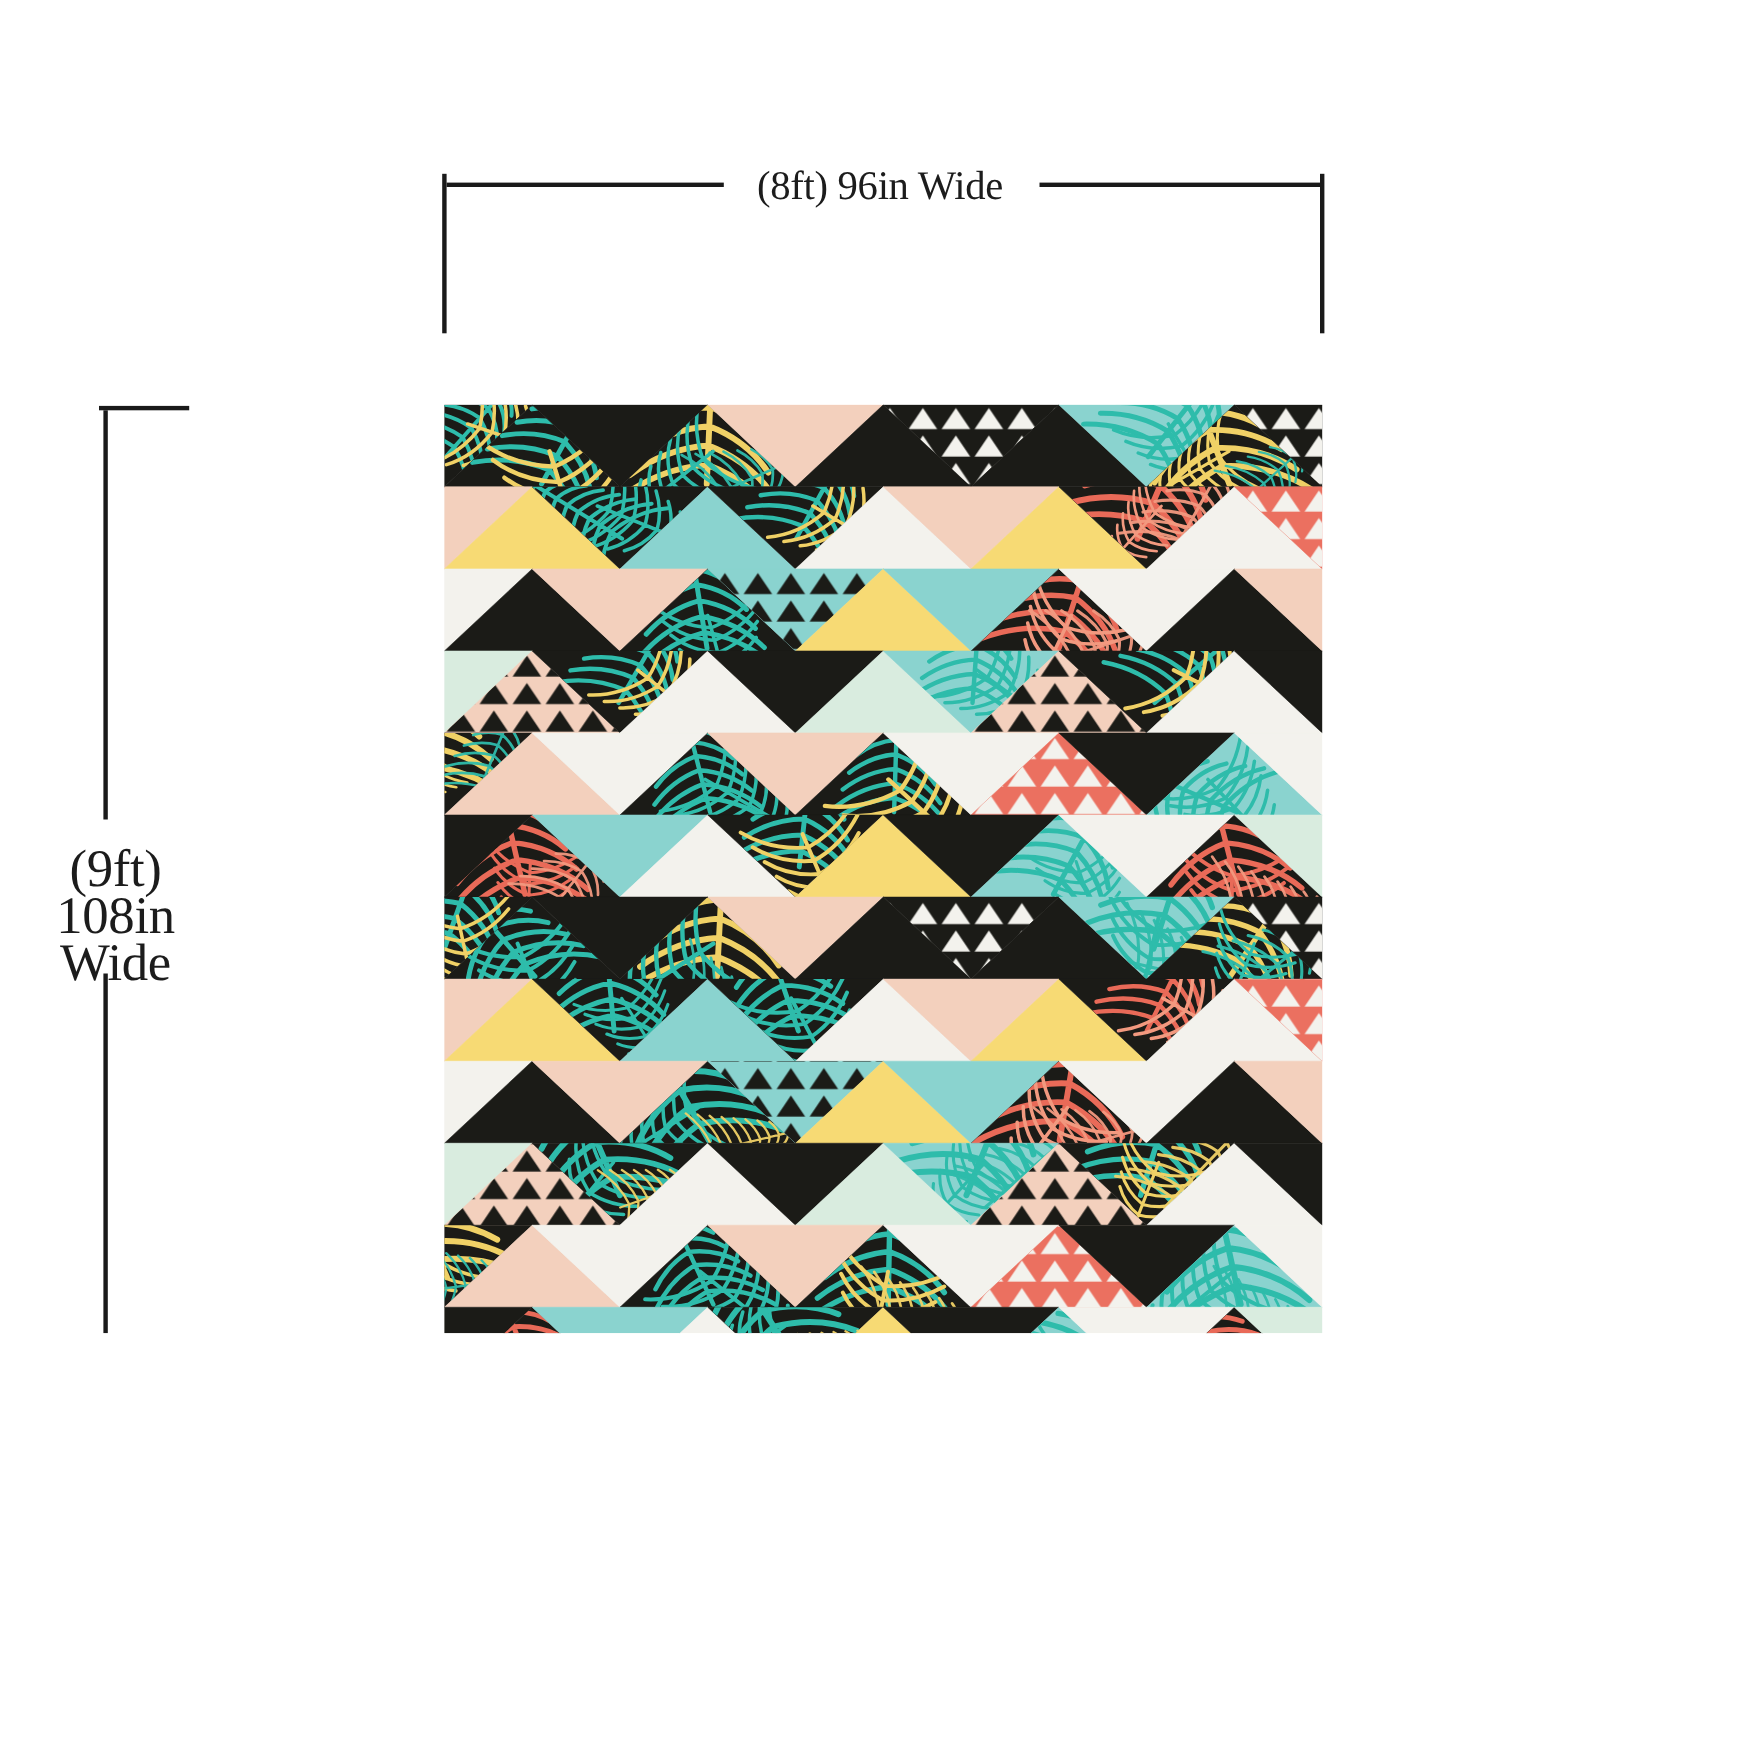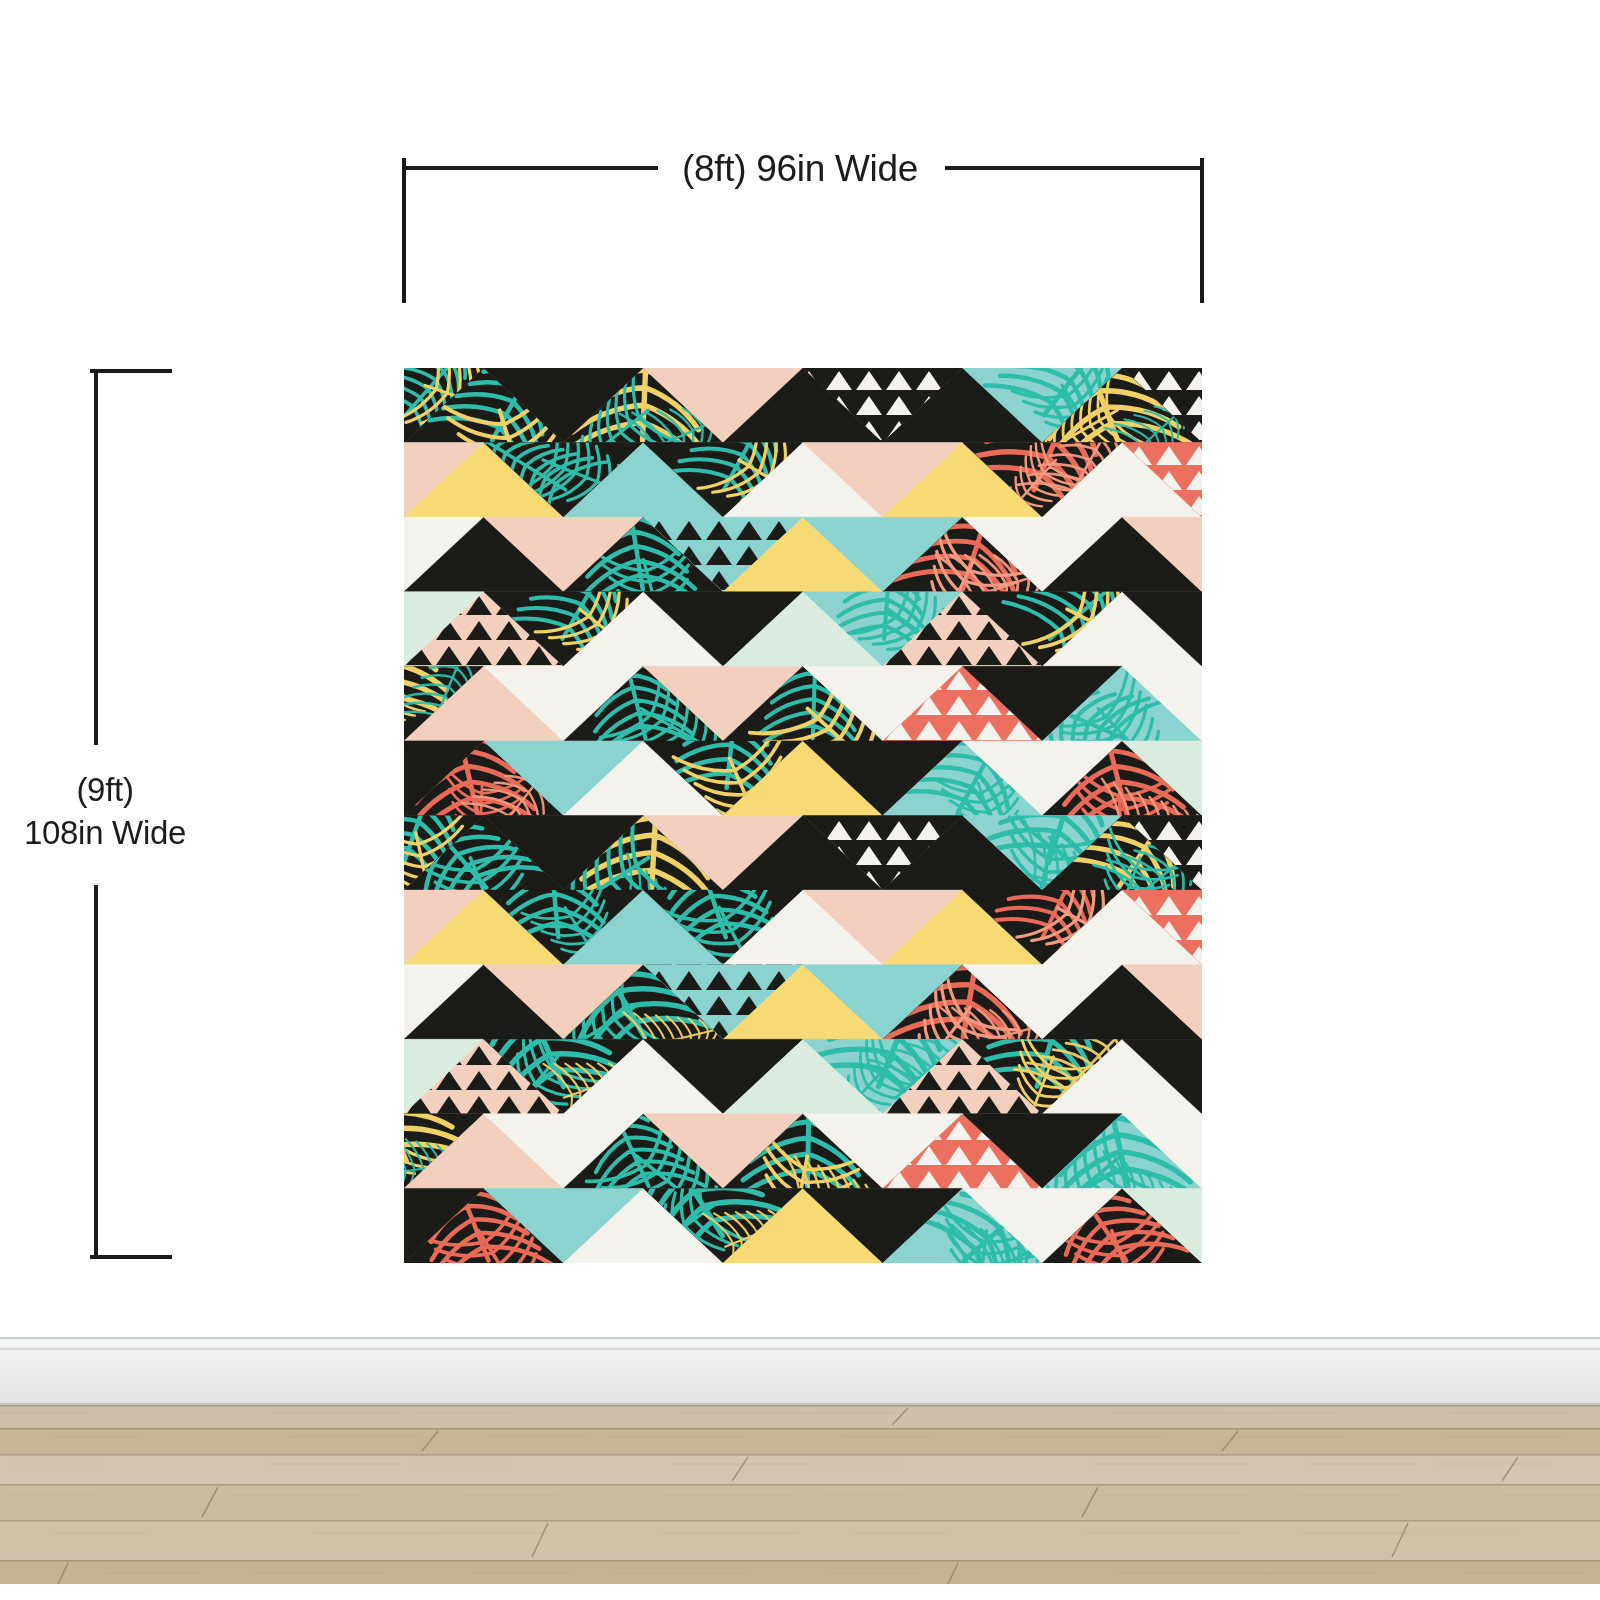--- a/index.html
+++ b/index.html
@@ -1,30 +1,30 @@
 <!DOCTYPE html>
 <html><head>
 <meta charset="utf-8">
 <style>
   html,body{margin:0;padding:0;background:#fff;}
-  .scene{position:relative;width:1600px;height:1584px;background:#ffffff;overflow:hidden;
-         font-family:Liberation Sans, sans-serif;}
+  .scene{position:relative;width:1600px;height:1212px;background:#ffffff;overflow:hidden;
+         font-family:Liberation Serif, serif;}
   .wall{position:absolute;left:0;top:0;width:1600px;height:1337px;background:#ffffff;}
   .baseboard{position:absolute;left:0;top:1337px;width:1600px;height:68px;
      background:
        linear-gradient(#c9cbca,#c9cbca) 0 0/100% 2px no-repeat,
        linear-gradient(#d7d9d9,#d7d9d9) 0 11px/100% 2px no-repeat,
        linear-gradient(#c2c5c4,#c2c5c4) 0 100%/100% 2px no-repeat,
        linear-gradient(180deg,#f5f6f6 0%,#edefef 40%,#e2e4e4 100%);
   }
   .floor{position:absolute;left:0;top:1405px;width:1600px;height:195px;display:block;}
   .mural{position:absolute;left:404px;top:368px;width:798px;height:895px;display:block;}
   .dim-line{position:absolute;background:#1a1a1a;}
   .dim-label{position:absolute;color:#1c1c1c;font-size:37px;letter-spacing:-0.3px;white-space:nowrap;}
-  .dim-label-v{position:absolute;color:#1c1c1c;font-size:33px;letter-spacing:-0.3px;
+  .dim-label-v{position:absolute;color:#1c1c1c;font-size:48px;letter-spacing:-0.3px;
                width:210px;left:0;text-align:center;line-height:43px;}
 </style>
 </head>
 <body>
 
 <div class="scene">
 
   <div class="wall"></div>
   <div class="baseboard"></div>
   <svg class="floor" viewBox="0 0 1600 195">

